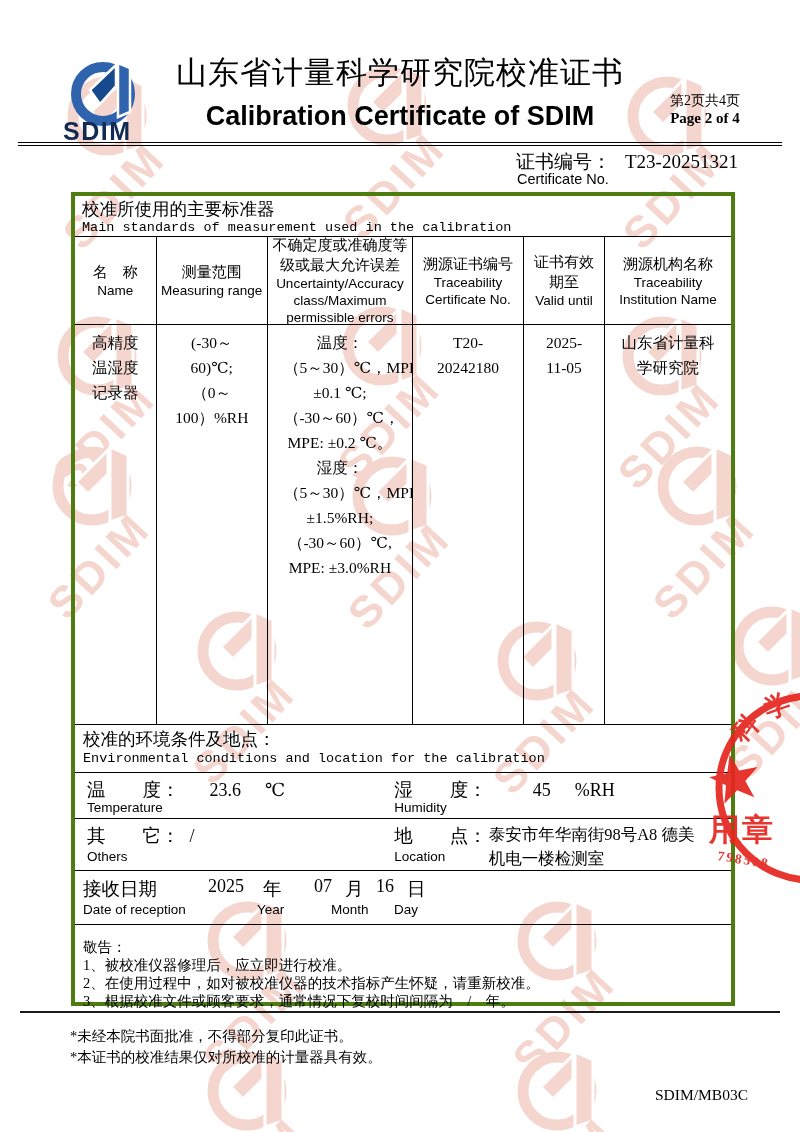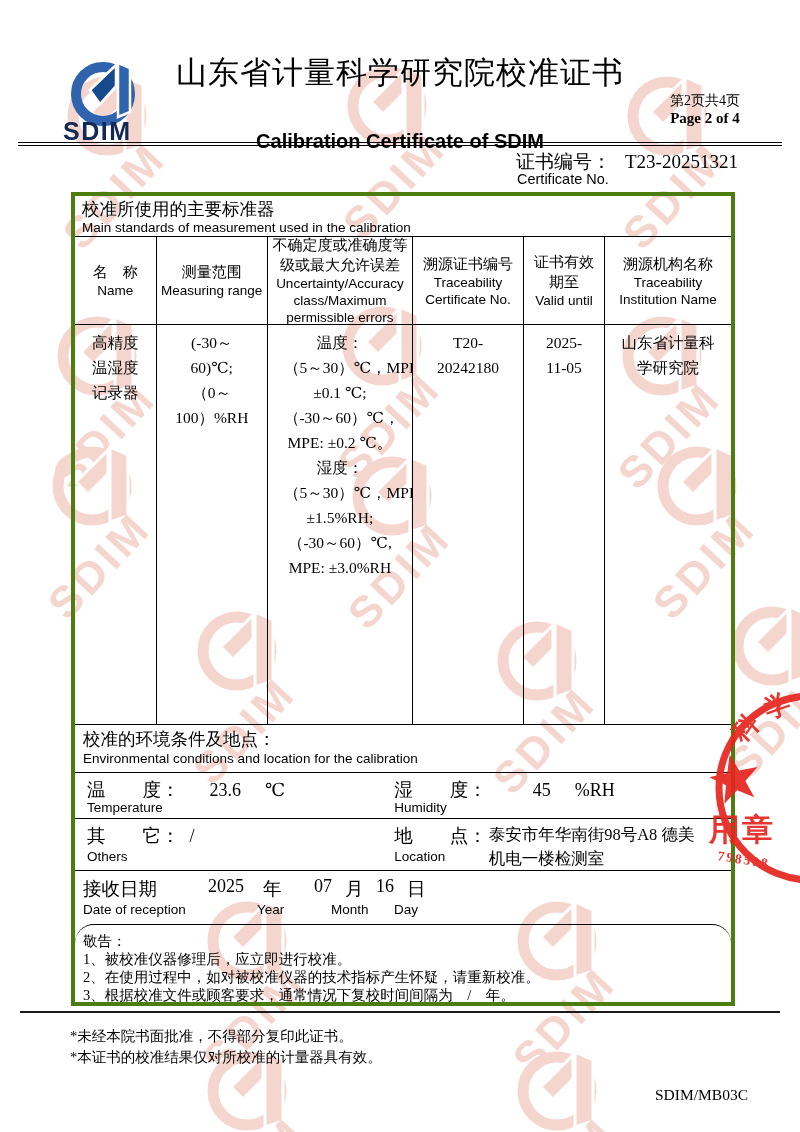--- a/index.html
+++ b/index.html
@@ -10,38 +10,38 @@
     font-family: "Liberation Serif","DejaVu Serif",serif;
   }
   
   .wm-layer { position:absolute; inset:0; z-index:0; color:#f5d6cf; }
   .wm { position:absolute; width:150px; height:215px; }
   
   .logo { position:absolute; left:60px; top:54px; z-index:1; }
   .title-cn { position:absolute; left:150px; top:52px; width:500px; text-align:center;
     font-size:31px; letter-spacing:1px; z-index:1; white-space:nowrap; }
   .title-en { position:absolute; left:150px; top:101px; width:500px; text-align:center;
-    font-family:"Liberation Sans","DejaVu Sans",sans-serif; font-weight:bold; font-size:20px; z-index:1;margin-top:29px; }
+    font-family:"Liberation Sans","DejaVu Sans",sans-serif; font-weight:bold; font-size:27px; z-index:1; }
   .page-info { position:absolute; left:640px; top:92px; width:130px; text-align:center; z-index:1; }
   .page-info-cn { font-size:14px; }
   .page-info-en { font-size:15px; font-weight:bold; }
   .rule-top { position:absolute; left:18px; right:18px; top:142px; height:4px;
     border-top:1.5px solid #000; border-bottom:1.5px solid #000; z-index:1; }
   .cert-line { position:absolute; left:516px; top:149px; font-size:19px; z-index:1; white-space:nowrap; }
   .cert-number { margin-left:14px; }
   .cert-en { position:absolute; left:517px; top:171px; z-index:1;
     font-family:"Liberation Sans","DejaVu Sans",sans-serif; font-size:14.5px; }
   
   .doc-table { position:absolute; left:71px; top:192px; width:664px; z-index:1;
     border:4px solid #4d7c0f; display:flex; flex-direction:column; }
   .t-row { border-top:1px solid #000; }
   .t-row:first-child { border-top:none; }
   .t-title { height:40px; padding:2px 7px; }
   .t-title-cn { font-size:17.5px; line-height:22px; }
-  .t-title-en,.env-title-en { font-family:Liberation Sans, sans-serif; font-size:13.5px; line-height:16px; }
+  .t-title-en,.env-title-en { font-family:Liberation Mono, monospace; font-size:13.5px; line-height:16px; }
   .t-head { height:88px; display:flex; }
   .t-data { height:400px; display:flex; }
   .t-cell { border-left:1px solid #000; text-align:center; overflow:hidden; }
   .t-cell:first-child { border-left:none; }
   .c1 { width:81px; } .c2 { width:112px; } .c3 { width:146px; }
   .c4 { width:112px; } .c5 { width:81px; } .c6 { width:128px; }
   .t-head .t-cell { display:flex; flex-direction:column; justify-content:center; padding:2px 3px; }
   .h-cn { font-size:15px; line-height:20px; }
   .h-en { font-family:"Liberation Sans","DejaVu Sans",sans-serif; font-size:13.5px; line-height:17px; }
   .t-data .t-cell { padding:5px 16px; font-size:15.5px; line-height:25px; }
@@ -65,21 +65,21 @@
   .env-loc-val { display:inline-block; vertical-align:top; width:222px; font-size:16.5px; line-height:24px; margin-left:2px; }
   .env-en { position:absolute; left:12px; bottom:3px;
     font-family:"Liberation Sans","DejaVu Sans",sans-serif; font-size:13.5px; }
   .env-r2 .env-en { bottom:6px; }
   
   .reception { height:54px; position:relative; }
   .rc { position:absolute; top:5px; font-size:18.5px; white-space:nowrap; }
   .rc-num { font-size:18px; }
   .rc-en { position:absolute; top:31px; font-family:"Liberation Sans","DejaVu Sans",sans-serif; font-size:13.5px; white-space:nowrap; }
   
-  .notices { height:78px; padding:7px 8px; font-size:14.5px; line-height:18px;border-radius:19px; }
+  .notices { height:78px; padding:13px 8px; font-size:14.5px; line-height:18px; }
   
   .rule-bottom { position:absolute; left:20px; right:20px; top:1011px; border-top:2.5px solid #1a1a1a; z-index:1; }
   .footnotes { position:absolute; left:70px; top:1026px; font-size:14.5px; line-height:21px; z-index:1; }
   .doc-code { position:absolute; left:655px; top:1086px; font-size:15.5px; z-index:1; }
   
   .stamp { position:absolute; left:701px; top:688px; width:212px; height:212px; z-index:3; opacity:0.92; color:#e6261f; }
   .stamp text { font-family:"Liberation Serif","DejaVu Serif",serif; }
 </style>
 </head>
 <body>

